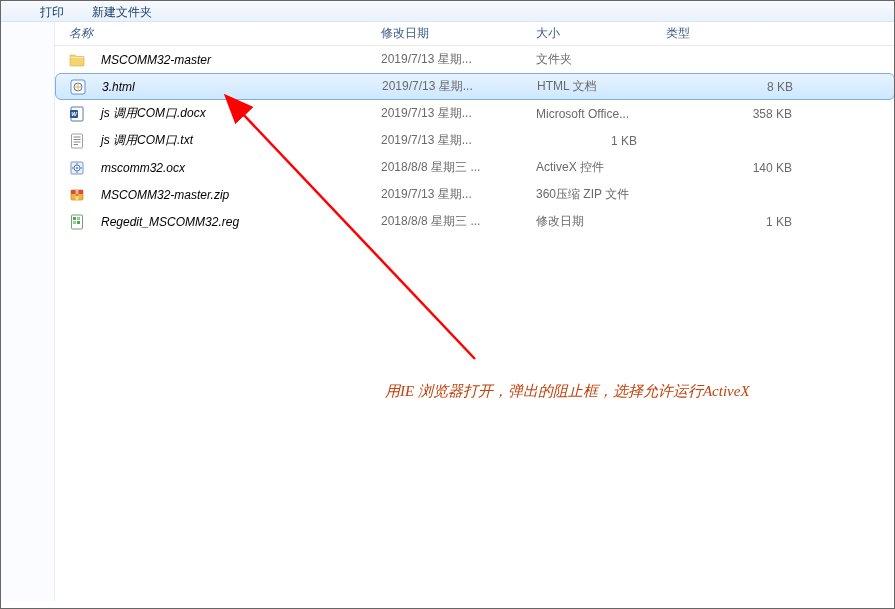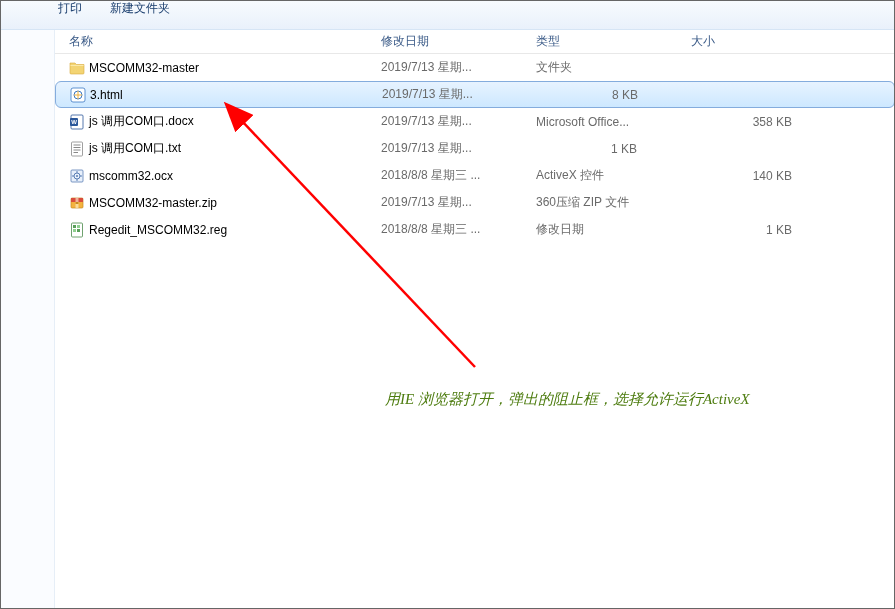--- a/index.html
+++ b/index.html
@@ -1,55 +1,55 @@
 <!DOCTYPE html>
 <html><head>
   <meta charset="utf-8">
   <style>
     * { margin: 0; padding: 0; box-sizing: border-box; }
     body { font-family: "Microsoft YaHei", "Segoe UI", Tahoma, sans-serif; font-size: 12px; background: #fff; width: 895px; height: 609px; overflow: hidden; position: relative; }
-    .toolbar { height: 30px; background: linear-gradient(#f8fbfe, #e9f1fb); border-bottom: 1px solid #d6e5f5; display: flex; align-items: flex-start; padding-left: 58px; gap: 28px; }
+    .toolbar { height: 22px; background: linear-gradient(#f8fbfe, #e9f1fb); border-bottom: 1px solid #d6e5f5; display: flex; align-items: flex-end; padding-left: 40px; gap: 28px; }
     .toolbar-btn { color: #1a3e6e; cursor: pointer; }
     .main { display: flex; height: calc(100% - 30px); }
     .nav-pane { width: 55px; border-right: 1px solid #e6eef7; background: #fafcff; }
     .content { flex: 1; position: relative; }
     .header-row { display: flex; height: 24px; align-items: center; border-bottom: 1px solid #e8e8e8; background: #fff; }
     .col { padding: 0 6px; display: flex; align-items: center; height: 100%; border-right: 1px solid transparent; }
-    .col-name { width: 320px; padding-left: 14px; }
+    .col-name { width: 320px; padding-left: 14px; font-style: italic; }
     .col-date { width: 155px; }
     .col-type { width: 155px; }
     .col-size { width: 130px; justify-content: flex-start; }
     .header-row .col { color: #3a5a87; }
     .file-list { }
     .file-row { display: flex; height: 27px; align-items: center; }
     .file-row.selected { background: linear-gradient(#e7f3ff, #cde8ff); border: 1px solid #84acdd; border-radius: 6px; }
-    .file-row .col-name { display: flex; align-items: center; gap: 4px; }
+    .file-row .col-name { display: flex; align-items: center; gap: 16px; }
     .file-row .col-date, .file-row .col-type { color: #6a6a6a; }
     .file-row .col-size { color: #6a6a6a; text-align: right; justify-content: flex-end; padding-right: 22px; }
     .icon { width: 16px; height: 16px; display: inline-block; flex-shrink: 0; }
-    .annotation { position: absolute; left: 330px; top: 360px; color: #4d7c0f; font-size: 15px; font-family: SimSun, serif; font-style: italic; white-space: nowrap; }
+    .annotation { position: absolute; left: 330px; top: 360px; color: #c2410c; font-size: 15px; font-family: SimSun, serif; font-style: italic; white-space: nowrap; }
     .arrow-svg { position: absolute; left: 0; top: 0; pointer-events: none; }
     .outer-border { position: absolute; inset: 0; border: 1px solid #666; pointer-events: none; }
   </style>
 </head>
 <body>
 
 <div class="toolbar">
   <span class="toolbar-btn">打印</span>
   <span class="toolbar-btn">新建文件夹</span>
 </div>
 
 <div class="main">
   <div class="nav-pane"></div>
   <div class="content">
     <div class="header-row">
       <div class="col col-name">名称</div>
       <div class="col col-date">修改日期</div>
+      <div class="col col-size">大小</div>
       <div class="col col-type">类型</div>
-      <div class="col col-size">大小</div>
     </div>
     <div class="file-list" id="file-list">
         <div class="file-row">
           <div class="col col-name">
             <span class="icon"><svg viewBox="0 0 16 16">
                 <path fill="#f3d473" stroke="#d9a93e" stroke-width="0.6" d="M1 3h5l1.5 1.5H15v8.5a1 1 0 0 1-1 1H2a1 1 0 0 1-1-1z"></path>
                 <path fill="#fbe9a8" d="M1.5 5h13v1h-13z"></path>
               </svg></span>
             <span>MSCOMM32-master</span>
           </div>
@@ -60,20 +60,21 @@
         <div class="file-row selected">
           <div class="col col-name">
             <span class="icon"><svg viewBox="0 0 16 16">
                 <rect x="1" y="1" width="14" height="14" rx="2" fill="#fff" stroke="#3b78c4" stroke-width="0.8"></rect>
                 <path d="M4 8a4 4 0 0 1 8 0 4 4 0 0 1-8 0" fill="none" stroke="#3b78c4" stroke-width="1"></path>
                 <path d="M8 4v8M4 8h8" stroke="#f0b23e" stroke-width="1"></path>
               </svg></span>
             <span>3.html</span>
           </div>
           <div class="col col-date">2019/7/13 星期...</div>
+          <div class="col col-type">HTML 文档</div>
           <div class="col col-size">8 KB</div>
         </div>
         <div class="file-row">
           <div class="col col-name">
             <span class="icon"><svg viewBox="0 0 16 16">
                 <rect x="2" y="1" width="12" height="14" rx="1" fill="#fff" stroke="#2b579a" stroke-width="0.8"></rect>
                 <rect x="1" y="4" width="8" height="8" rx="1" fill="#2b579a"></rect>
                 <text x="5" y="10" font-size="6" fill="#fff" text-anchor="middle" font-weight="bold">W</text>
               </svg></span>
             <span>js 调用COM口.docx</span>

